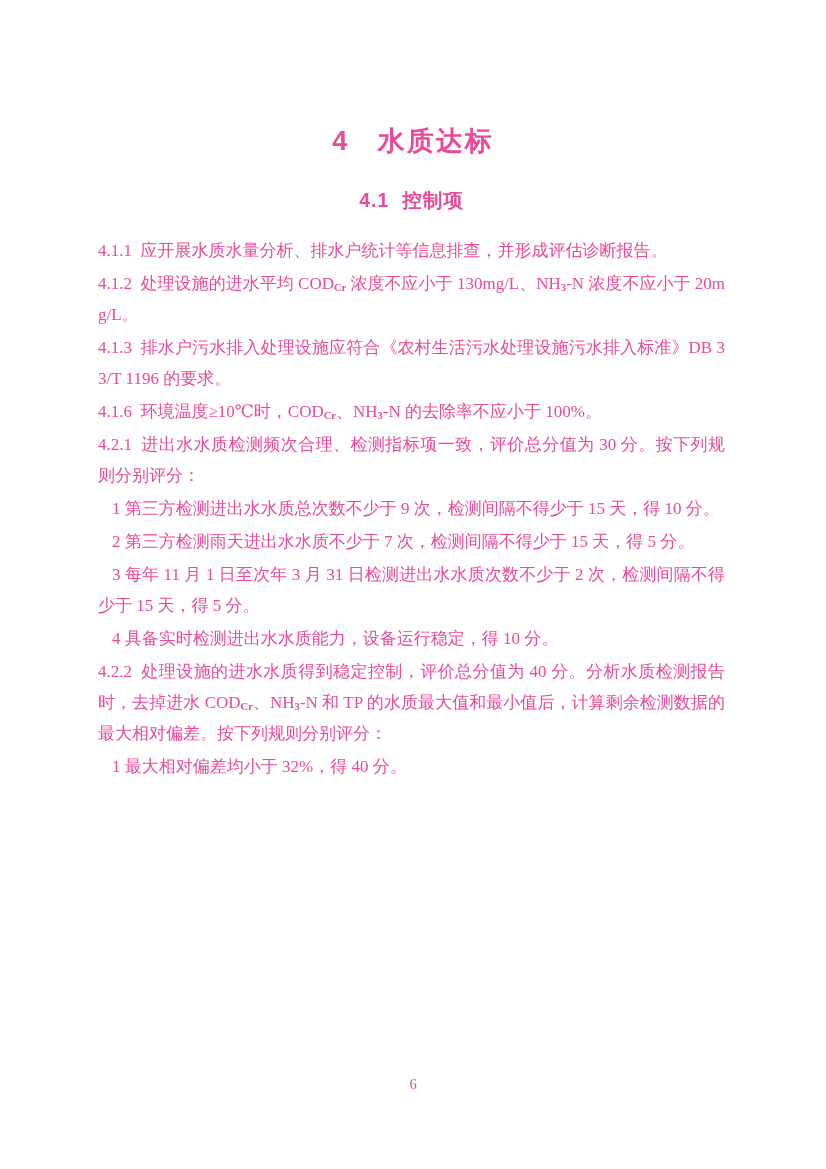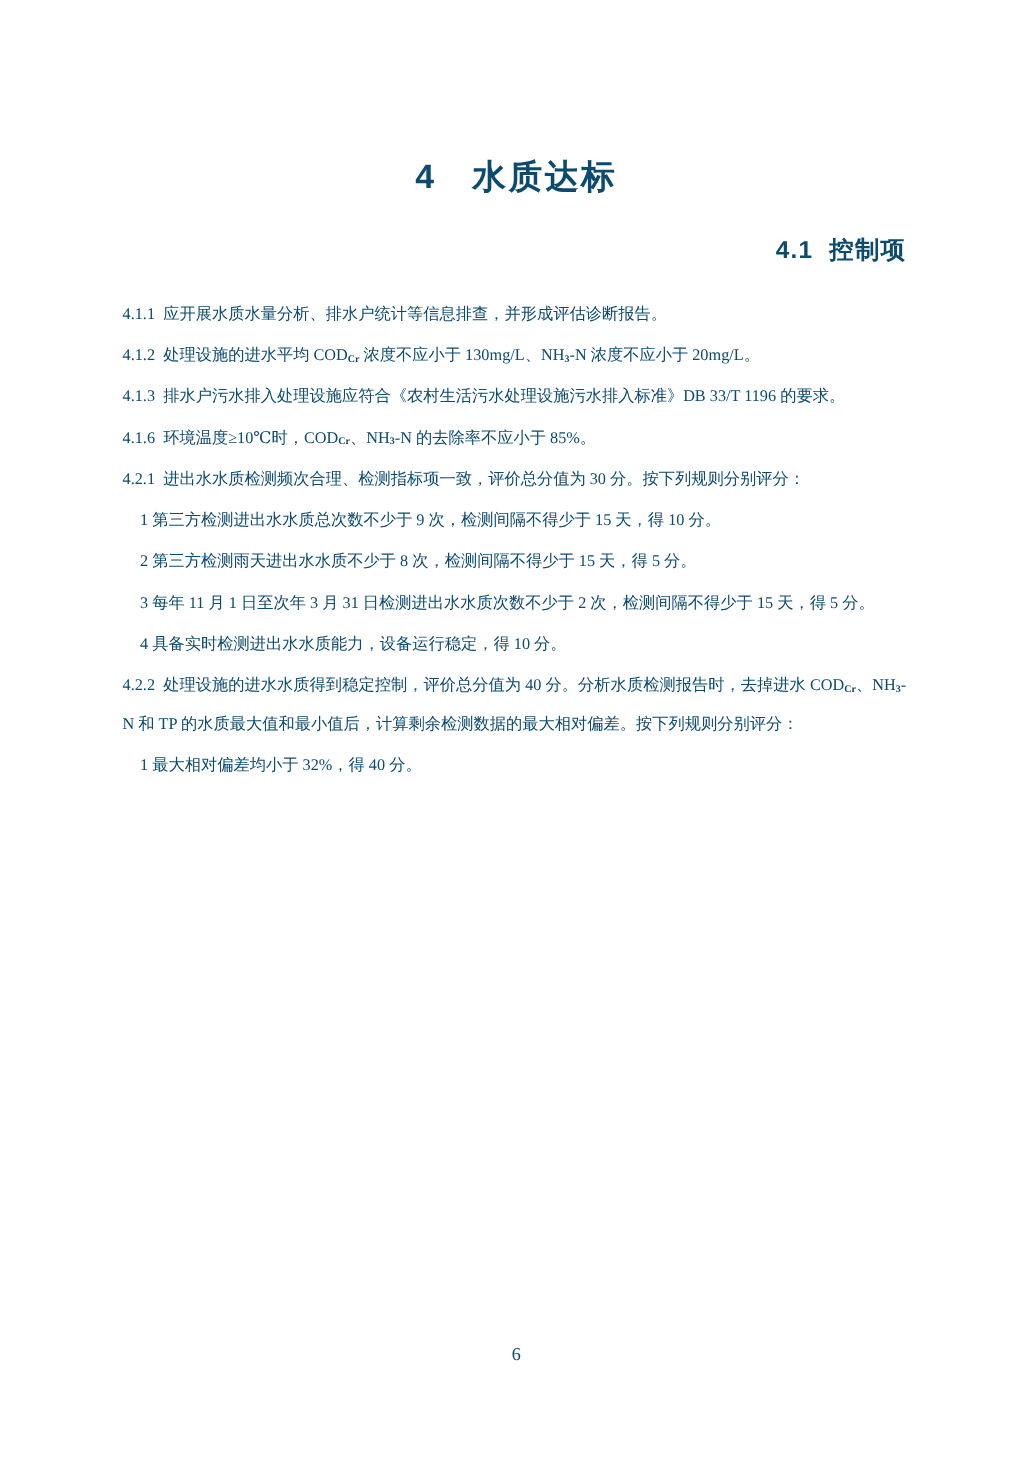--- a/index.html
+++ b/index.html
@@ -5,51 +5,51 @@
   * { margin: 0; padding: 0; box-sizing: border-box; }
   html, body { background: #ffffff; }
   body { font-family: "Liberation Serif", "DejaVu Serif", serif; }
 
   .page {
     position: relative;
     width: 826px;
     height: 1169px;
     margin: 0 auto;
     background: #ffffff;
-    color: #0c4a6e;
+    color: #ec4899;
     overflow: hidden;
   }
 
   .doc-title {
     padding-top: 124px;
     text-align: center;
     font-size: 27px;
     line-height: 34px;
     font-weight: bold;
     font-family: "Liberation Sans", "DejaVu Sans", sans-serif;
     letter-spacing: 2px;
   }
 
   .doc-body {
     padding: 0 101px 0 98px;
   }
 
   .sec-heading {
-    text-align: right;
+    text-align: center;
     font-size: 19.5px;
     line-height: 26px;
     font-weight: bold;
     font-family: "Liberation Sans", "DejaVu Sans", sans-serif;
     margin-top: 29px;
     margin-bottom: 22px;
     letter-spacing: 1px;
   }
 
   .para {
-    font-size: 13px;
+    font-size: 17px;
     line-height: 31px;
     text-align: justify;
     margin-bottom: 2px;
     word-break: break-all;
   }
 
   .para.clause {
     text-indent: 14px;
   }
 
@@ -74,24 +74,24 @@
 <body>
 
 <div class="page">
   <h1 class="doc-title">4&nbsp;&nbsp; 水质达标</h1>
 
   <main class="doc-body">
       <h2 class="sec-heading">4.1&nbsp; 控制项</h2>
       <p class="para article"><span>4.1.1&nbsp; 应开展水质水量分析、排水户统计等信息排查，并形成评估诊断报告。</span></p>
       <p class="para article"><span>4.1.2&nbsp; 处理设施的进水平均 COD</span><sub>Cr</sub><span> 浓度不应小于 130mg/L、NH</span><sub>3</sub><span>-N 浓度不应小于 20mg/L。</span></p>
       <p class="para article"><span>4.1.3&nbsp; 排水户污水排入处理设施应符合《农村生活污水处理设施污水排入标准》DB 33/T 1196 的要求。</span></p>
-      <p class="para article"><span>4.1.6&nbsp; 环境温度≥10℃时，COD</span><sub>Cr</sub><span>、NH</span><sub>3</sub><span>-N 的去除率不应小于 85%。</span></p>
+      <p class="para article"><span>4.1.6&nbsp; 环境温度≥10℃时，COD</span><sub>Cr</sub><span>、NH</span><sub>3</sub><span>-N 的去除率不应小于 100%。</span></p>
       <p class="para article"><span>4.2.1&nbsp; 进出水水质检测频次合理、检测指标项一致，评价总分值为 30 分。按下列规则分别评分：</span></p>
       <p class="para clause"><span>1 第三方检测进出水水质总次数不少于 9 次，检测间隔不得少于 15 天，得 10 分。</span></p>
-      <p class="para clause"><span>2 第三方检测雨天进出水水质不少于 8 次，检测间隔不得少于 15 天，得 5 分。</span></p>
+      <p class="para clause"><span>2 第三方检测雨天进出水水质不少于 7 次，检测间隔不得少于 15 天，得 5 分。</span></p>
       <p class="para clause"><span>3 每年 11 月 1 日至次年 3 月 31 日检测进出水水质次数不少于 2 次，检测间隔不得少于 15 天，得 5 分。</span></p>
       <p class="para clause"><span>4 具备实时检测进出水水质能力，设备运行稳定，得 10 分。</span></p>
       <p class="para article"><span>4.2.2&nbsp; 处理设施的进水水质得到稳定控制，评价总分值为 40 分。分析水质检测报告时，去掉进水 COD</span><sub>Cr</sub><span>、NH</span><sub>3</sub><span>-N 和 TP 的水质最大值和最小值后，计算剩余检测数据的最大相对偏差。按下列规则分别评分：</span></p>
       <p class="para clause"><span>1 最大相对偏差均小于 32%，得 40 分。</span></p>
     </main>
 
   <div class="page-number">6</div>
 </div>
 
 </body></html>

